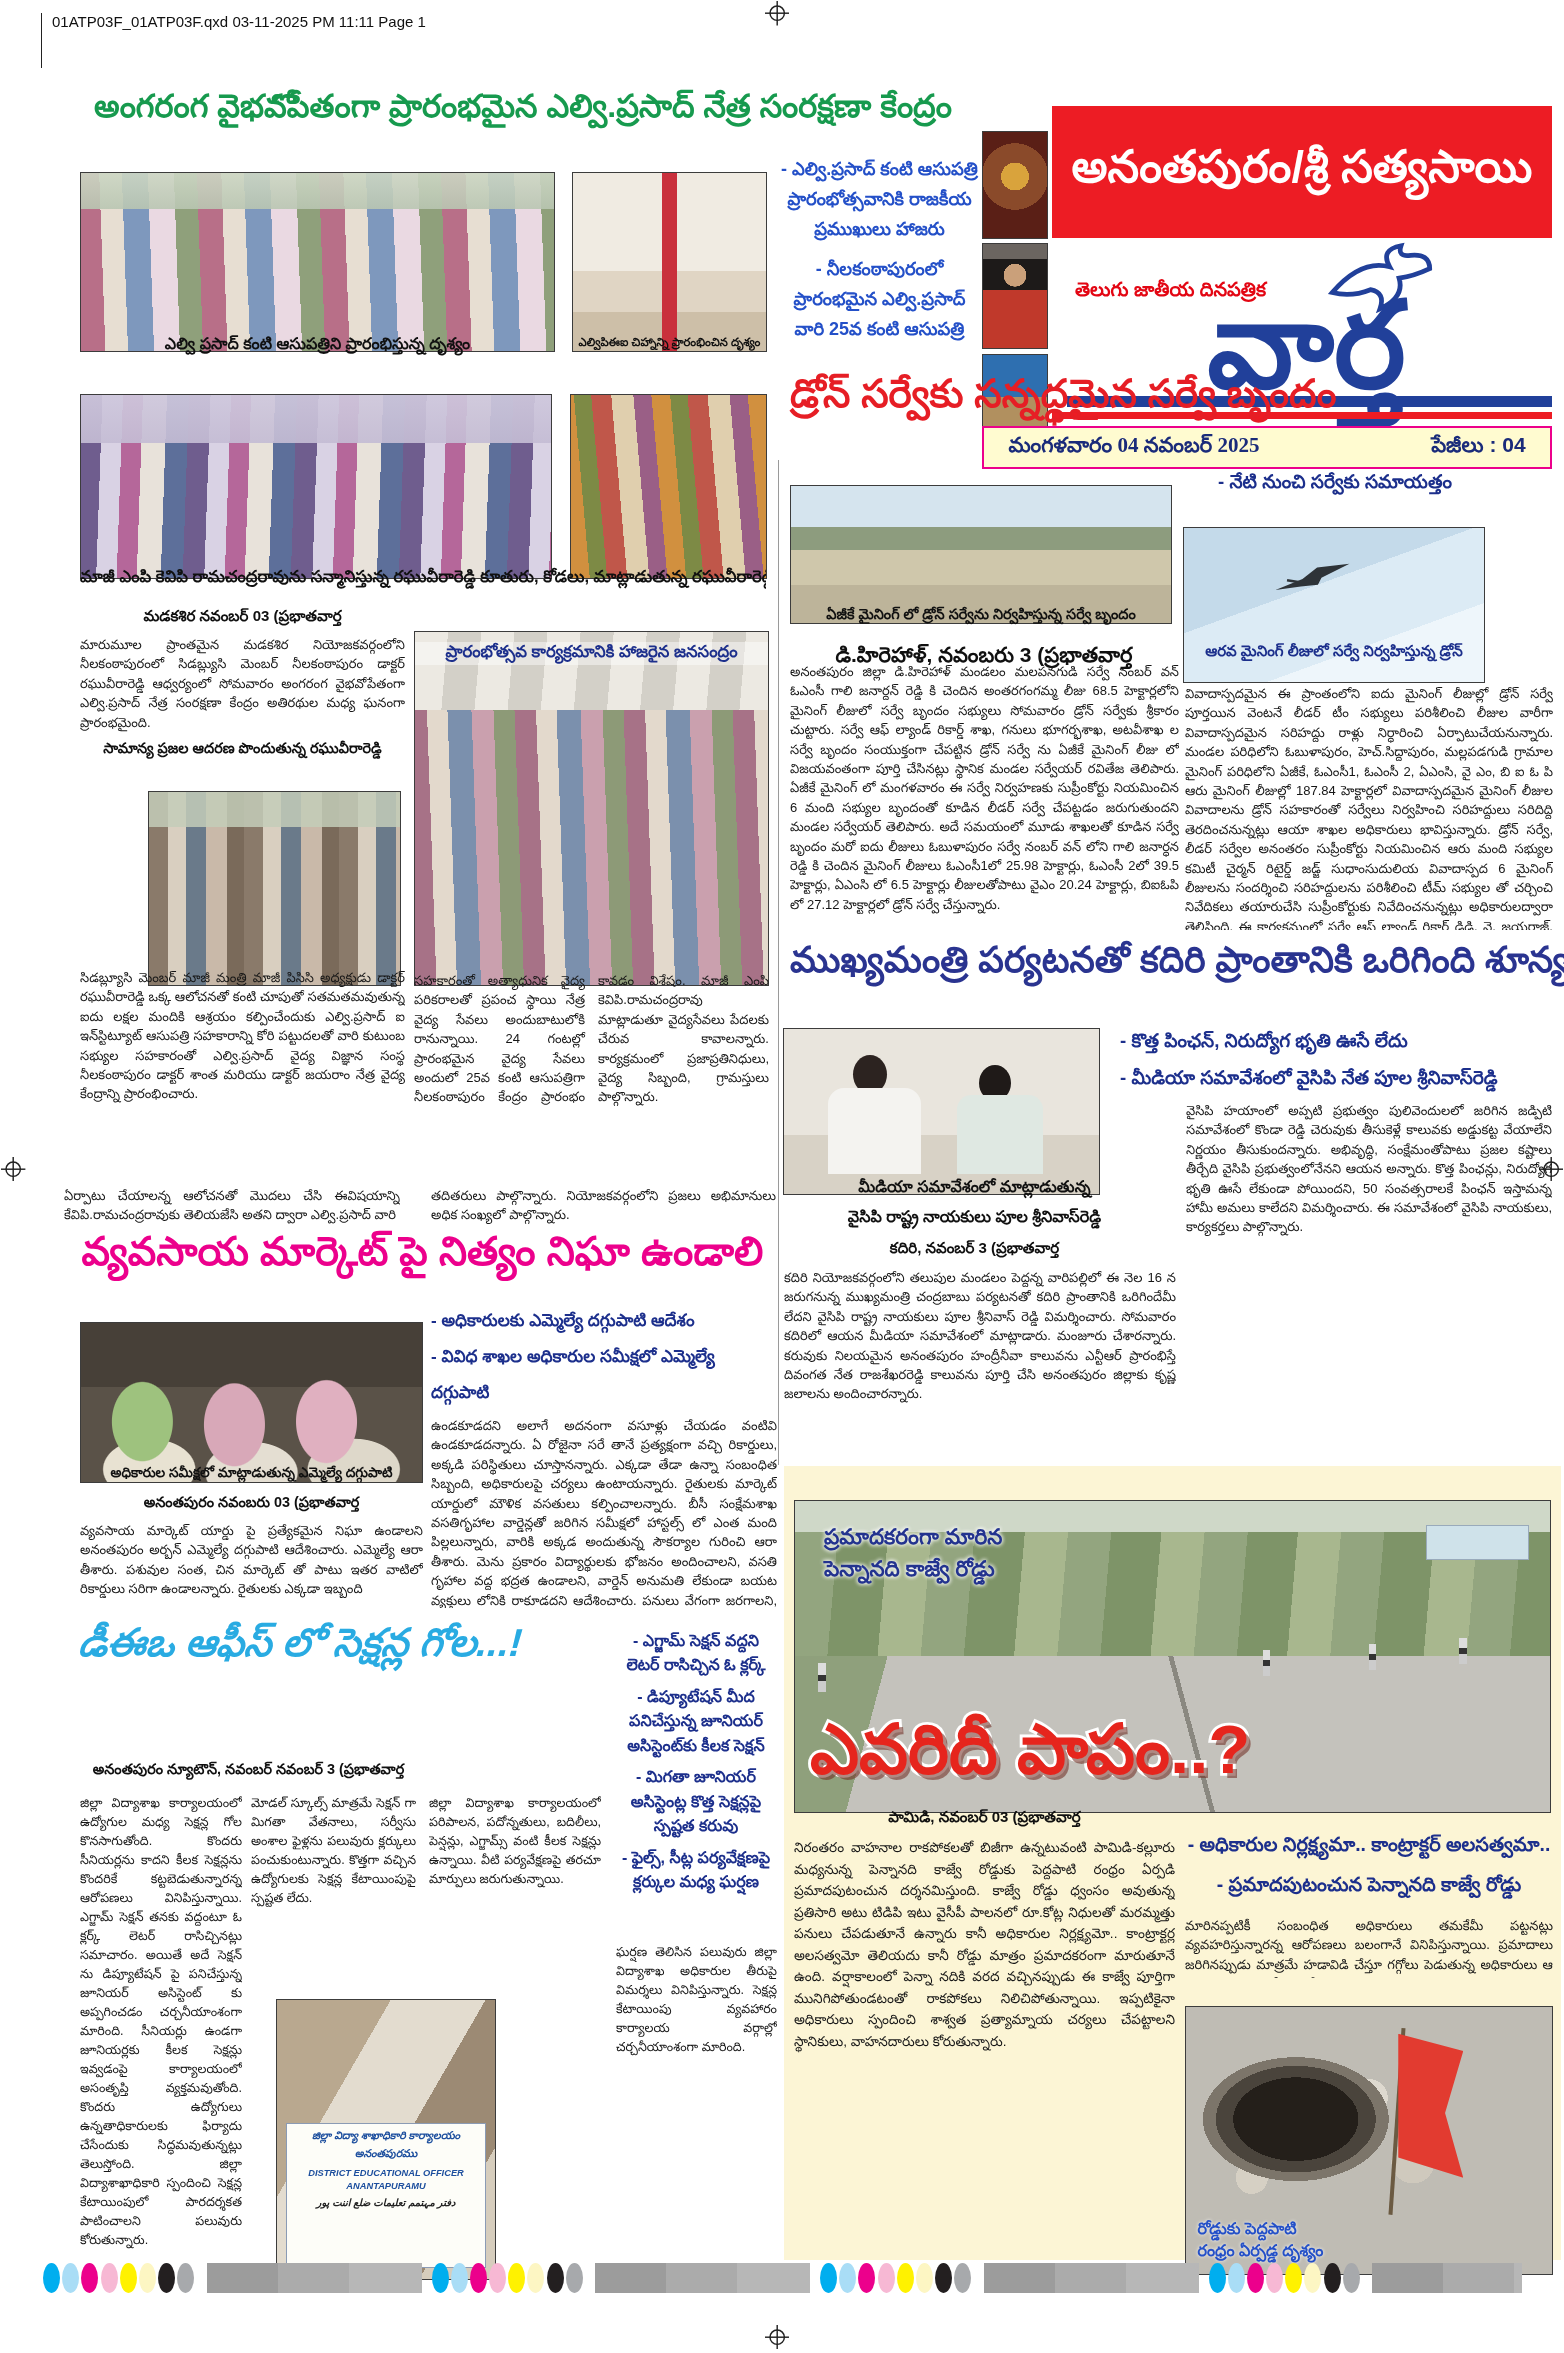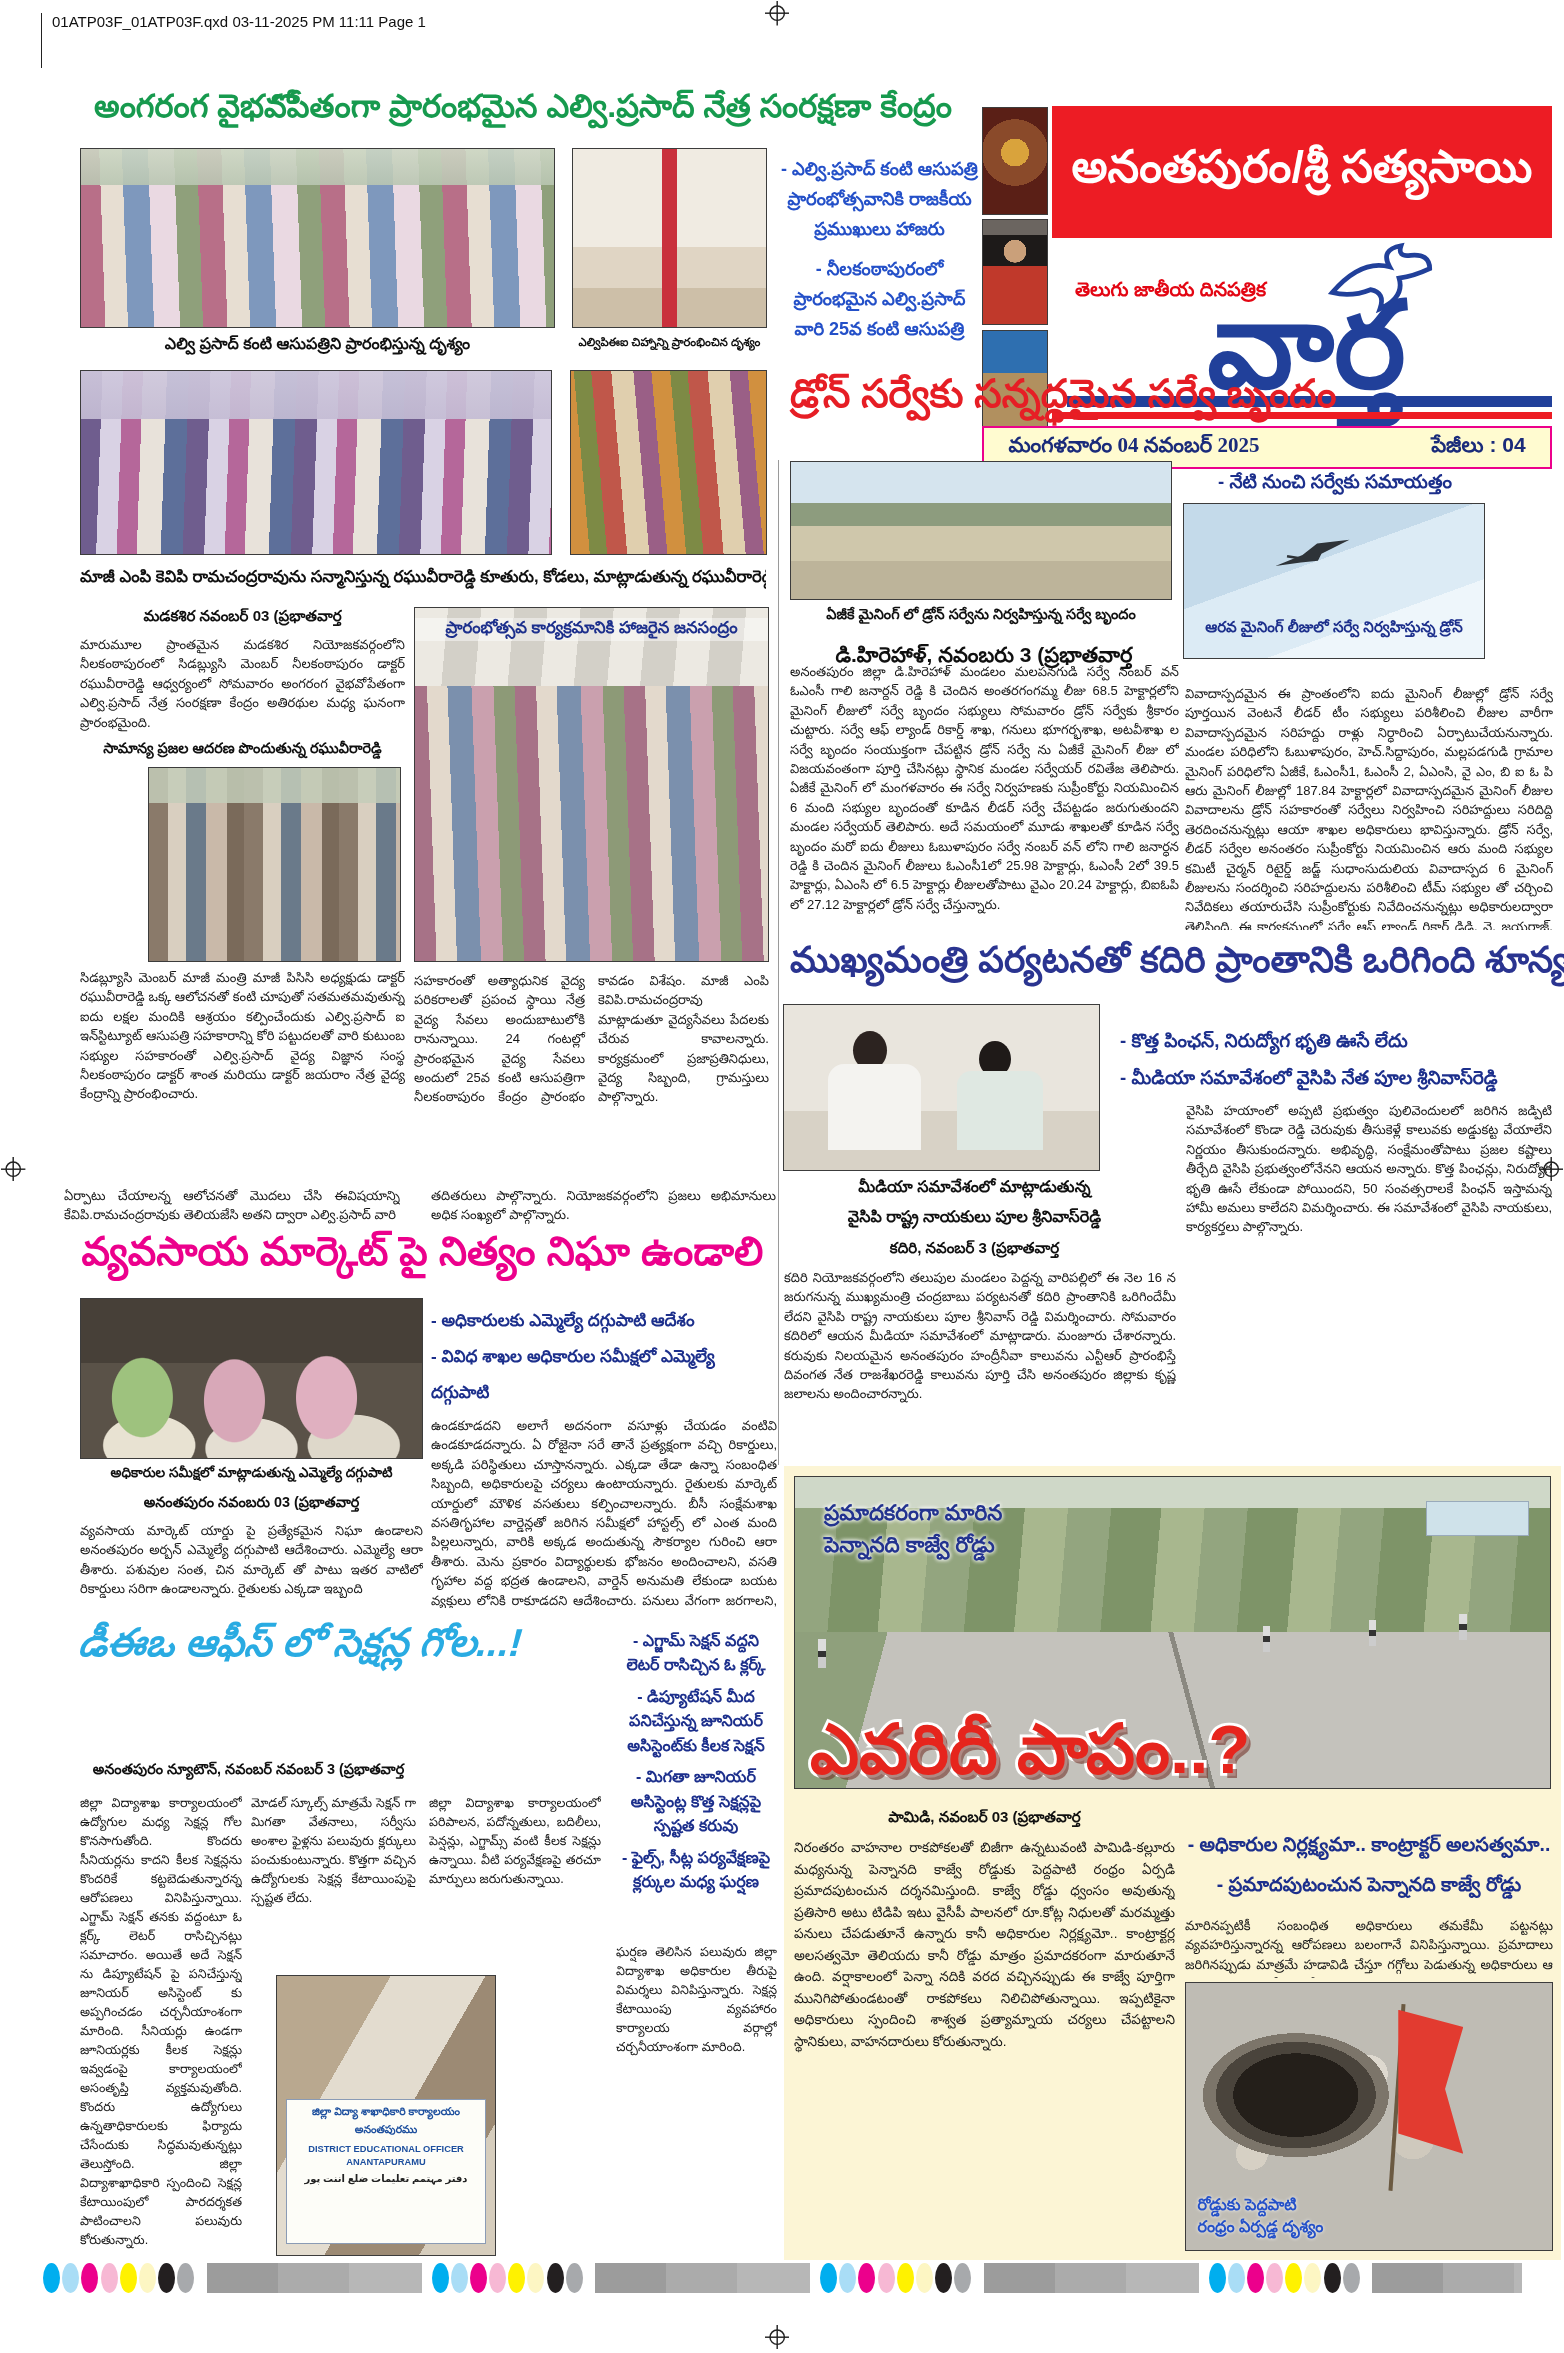--- a/index.html
+++ b/index.html
@@ -1,19 +1,19 @@
 <!DOCTYPE html>
 <html lang="te" style="font-size:11.5px"><head>
 <meta charset="utf-8">
 <style>
   html,body{margin:0;padding:0;background:#ffffff;}
   body{font-family:"Liberation Sans","DejaVu Sans",sans-serif;}
   #paper{position:relative;width:1565px;height:2354px;background:#fff;overflow:hidden;}
   .a{position:absolute;box-sizing:border-box;}
-  .ph{position:absolute;box-sizing:border-box;border:1.4px solid #3c3c3c;overflow:hidden;}
+  .ph{position:absolute;box-sizing:border-box;border:1.4px solid #3c3c3c;overflow:hidden;margin-top:24px;}
   .cap{position:absolute;font-weight:700;color:#101010;text-align:center;white-space:nowrap;overflow:hidden;}
   .dl{position:absolute;font-weight:700;color:#101010;text-align:center;white-space:nowrap;overflow:hidden;}
   .bd{position:absolute;font-size:13px;line-height:19.4px;text-align:justify;color:#161616;overflow:hidden;}
   .b2{columns:2;column-gap:13px;}
   .navy{color:#1c2f8c;font-weight:700;}
   .blue-bullets{color:#2450c8;font-weight:700;text-align:center;}
   .hl{position:absolute;font-weight:800;white-space:nowrap;overflow:visible;}
   .bigred{font-weight:800;color:#e6251d;-webkit-text-stroke:5.7px #ffffff;paint-order:stroke fill;
           text-shadow:4.3px 5px 0 rgba(110,40,30,.55);}
   .cb{position:absolute;display:flex;align-items:center;overflow:hidden;}
@@ -182,21 +182,21 @@
     <div style="margin-top:7.2px;">- ఫైల్స్, సీట్ల పర్యవేక్షణపై క్లర్కుల మధ్య ఘర్షణ</div>
   </div>
 
   <div class="dl" style="left:80px;top:1761px;width:337px;font-size:14.4px;">అనంతపురం న్యూటౌన్, నవంబర్ నవంబర్ 3 (ప్రభాతవార్త</div>
   <div class="bd" style="left:80px;top:1794px;width:162px;height:462px;font-size:12.6px;line-height:19px;">జిల్లా విద్యాశాఖ కార్యాలయంలో ఉద్యోగుల మధ్య సెక్షన్ల గోల కొనసాగుతోంది. కొందరు సీనియర్లను కాదని కీలక సెక్షన్లను కొందరికే కట్టబెడుతున్నారన్న ఆరోపణలు వినిపిస్తున్నాయి. ఎగ్జామ్ సెక్షన్ తనకు వద్దంటూ ఓ క్లర్క్ లెటర్ రాసిచ్చినట్లు సమాచారం. అయితే అదే సెక్షన్ ను డిప్యూటేషన్ పై పనిచేస్తున్న జూనియర్ అసిస్టెంట్ కు అప్పగించడం చర్చనీయాంశంగా మారింది. సీనియర్లు ఉండగా జూనియర్లకు కీలక సెక్షన్లు ఇవ్వడంపై కార్యాలయంలో అసంతృప్తి వ్యక్తమవుతోంది. కొందరు ఉద్యోగులు ఉన్నతాధికారులకు ఫిర్యాదు చేసేందుకు సిద్ధమవుతున్నట్లు తెలుస్తోంది. జిల్లా విద్యాశాఖాధికారి స్పందించి సెక్షన్ల కేటాయింపులో పారదర్శకత పాటించాలని పలువురు కోరుతున్నారు.</div>
   <div class="bd" style="left:251px;top:1794px;width:165px;height:177px;font-size:12.6px;line-height:19px;">మోడల్ స్కూల్స్ మాత్రమే సెక్షన్ గా మిగతా వేతనాలు, సర్వీసు అంశాల ఫైళ్లను పలువురు క్లర్కులు పంచుకుంటున్నారు. కొత్తగా వచ్చిన ఉద్యోగులకు సెక్షన్ల కేటాయింపుపై స్పష్టత లేదు.</div>
   <div class="bd" style="left:616px;top:1943px;width:161px;height:313px;font-size:12.6px;line-height:19px;">ఘర్షణ తెలిసిన పలువురు జిల్లా విద్యాశాఖ అధికారుల తీరుపై విమర్శలు వినిపిస్తున్నారు. సెక్షన్ల కేటాయింపు వ్యవహారం కార్యాలయ వర్గాల్లో చర్చనీయాంశంగా మారింది.</div>
   <div class="bd" style="left:429px;top:1794px;width:172px;height:177px;font-size:12.6px;line-height:19px;">జిల్లా విద్యాశాఖ కార్యాలయంలో పరిపాలన, పదోన్నతులు, బదిలీలు, పెన్షన్లు, ఎగ్జామ్స్ వంటి కీలక సెక్షన్లు ఉన్నాయి. వీటి పర్యవేక్షణపై తరచూ మార్పులు జరుగుతున్నాయి.</div>
 
   <div class="ph" style="left:276px;top:1975px;width:220px;height:281px;background:linear-gradient(120deg,#b9a88f 0 30%,#e3dccf 30% 55%,#9c8a74 55% 80%,#d6cdbd 80%);">
-    <div style="position:absolute;left:4%;bottom:4%;width:92%;height:52%;background:#fdfdf8;border:1.4px solid #8a9bb5;padding:5.7px 2.9px;text-align:center;box-sizing:border-box;">
+    <div style="position:absolute;left:4%;bottom:4%;width:92%;height:52%;background:#fdfdf8;border:1.4px solid #8a9bb5;padding:5.7px 2.9px;text-align:center;box-sizing:border-box;font-style:italic;">
       <div style="font-size:10.8px;font-weight:700;color:#1d4f9e;">జిల్లా విద్యా శాఖాధికారి కార్యాలయం</div>
       <div style="font-size:10.8px;font-weight:700;color:#1d4f9e;margin-top:2.9px;">అనంతపురము</div>
       <div style="font-size:9.3px;font-weight:700;color:#1d4f9e;margin-top:5.7px;">DISTRICT EDUCATIONAL OFFICER</div>
       <div style="font-size:9.3px;font-weight:700;color:#1d4f9e;margin-top:2.9px;">ANANTAPURAMU</div>
       <div style="font-size:10px;font-weight:700;color:#222;margin-top:5.7px;">دفتر مہتمم تعلیمات ضلع اننت پور</div>
     </div>
   </div>
 
   <div class="a" style="left:784px;top:1466px;width:777px;height:794px;background:#fcf5d5;"></div>
 

